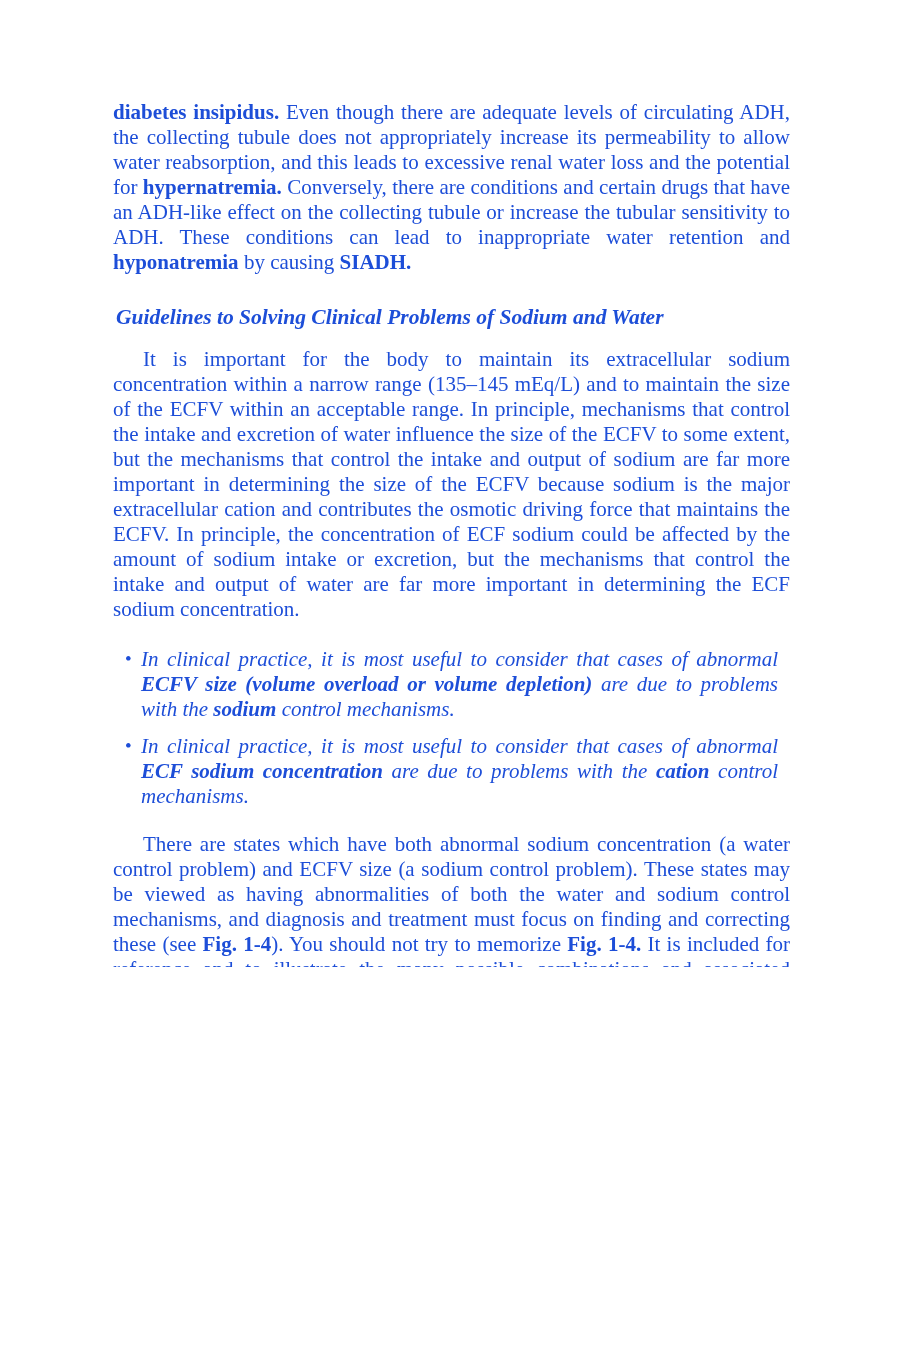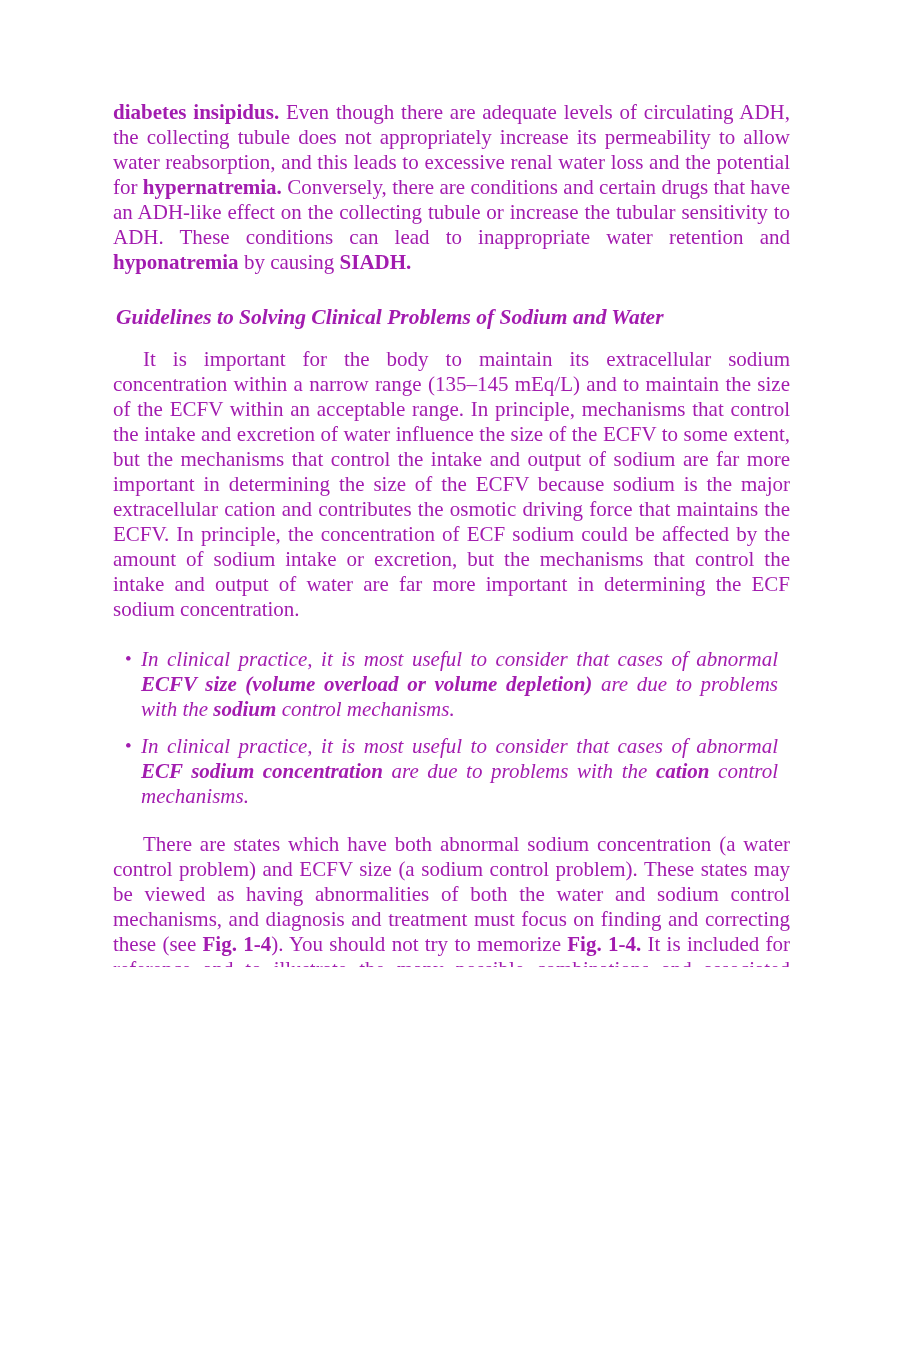--- a/index.html
+++ b/index.html
@@ -7,21 +7,21 @@
     padding: 0;
     background: #ffffff;
   }
   .page {
     position: relative;
     width: 901px;
     height: 967px;
     background: #ffffff;
     overflow: hidden;
     font-family: "Liberation Serif", serif;
-    color: #a21caf;
+    color: #1d4ed8;
   }
   .text-column {
     position: absolute;
     left: 113px;
     top: 100px;
     width: 677px;
     font-size: 21px;
     line-height: 25px;
     text-align: justify;
   }

